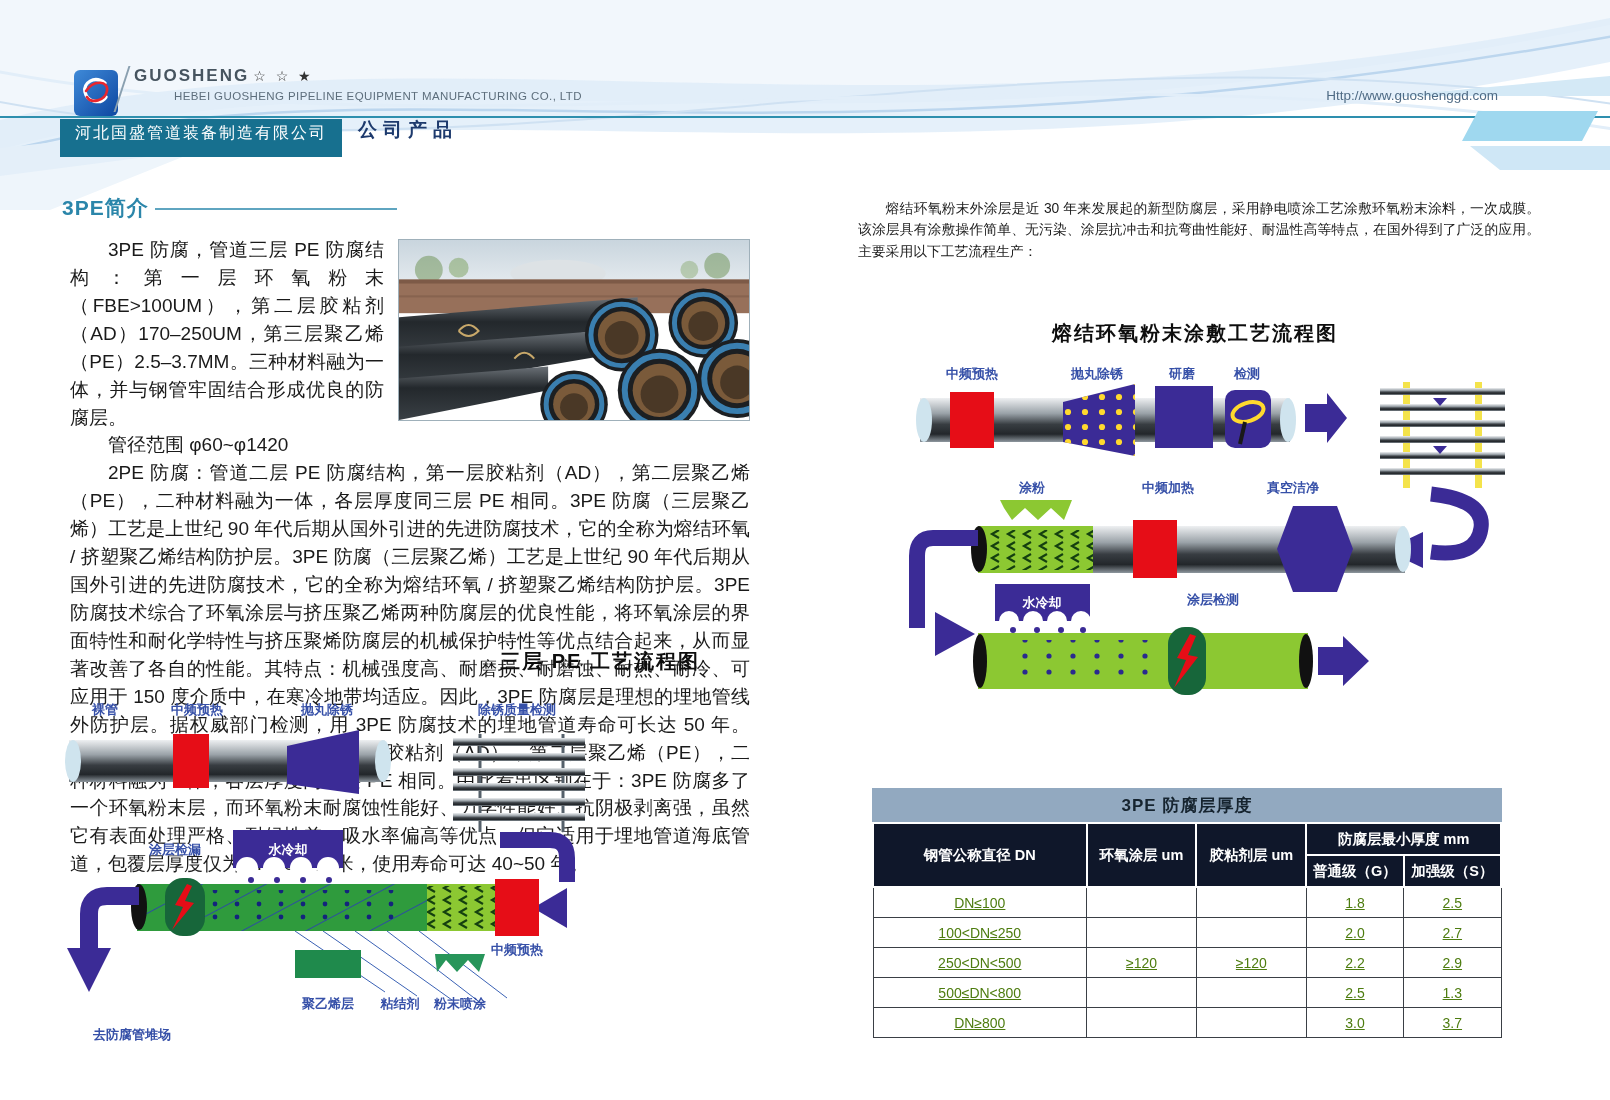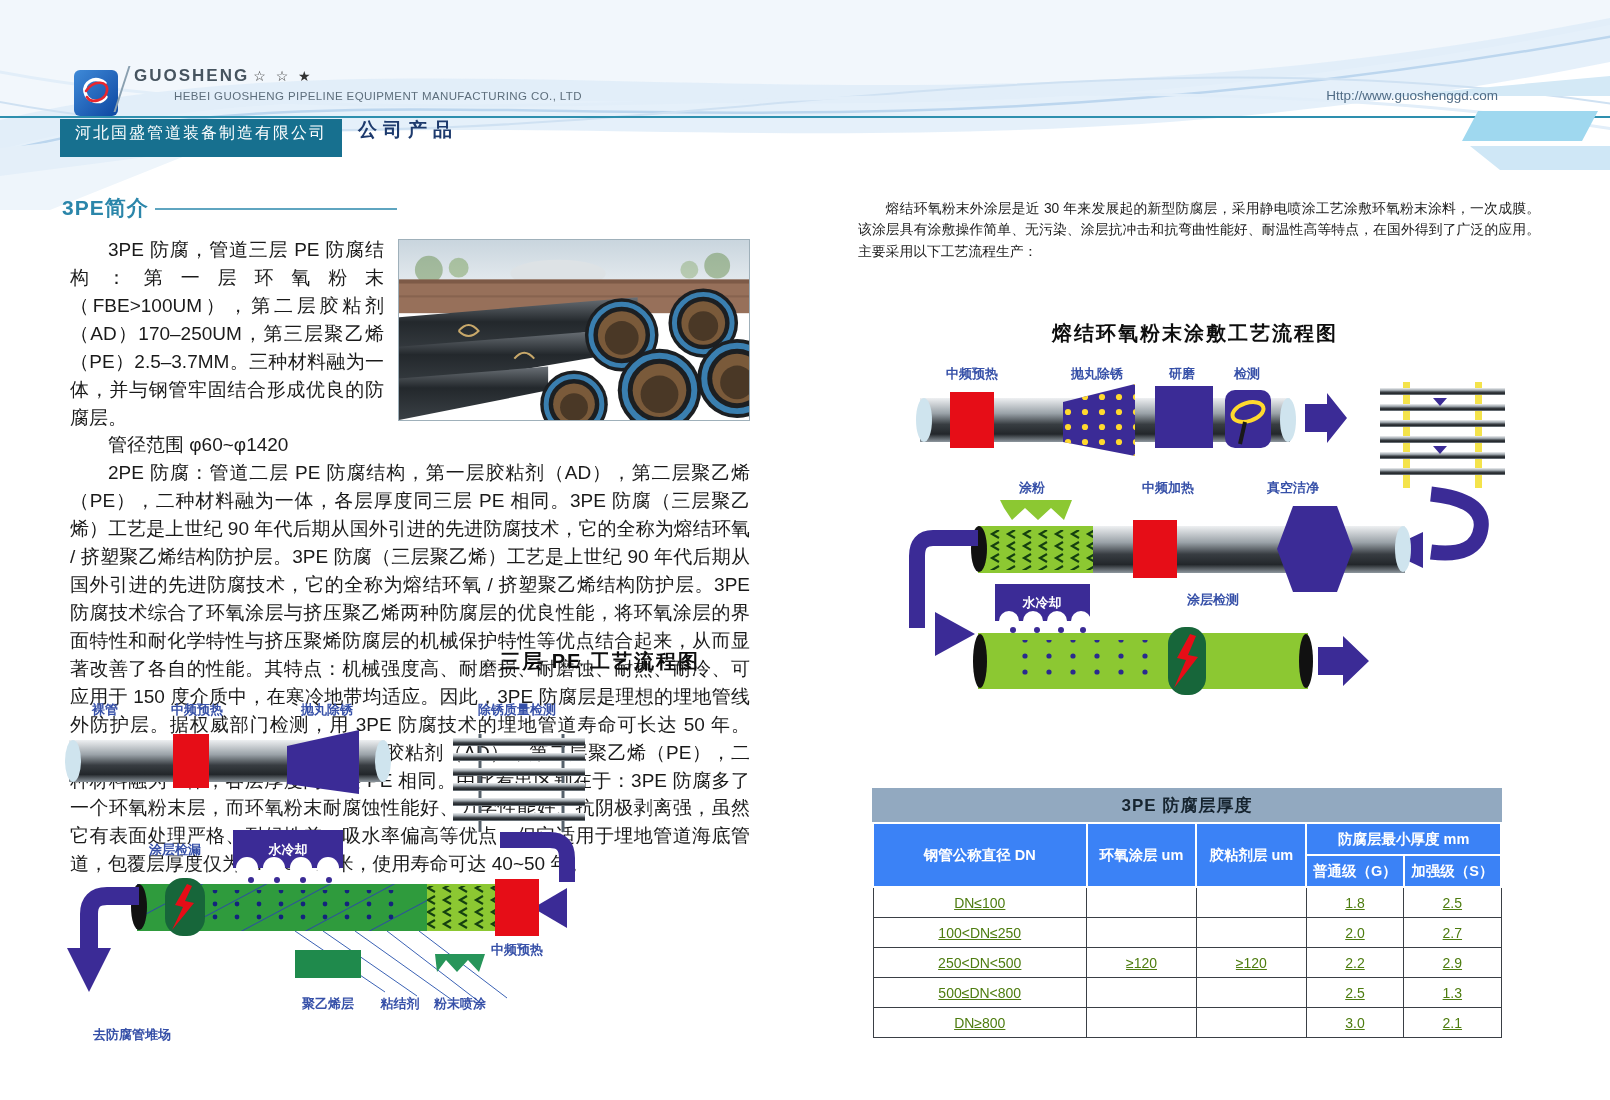--- a/index.html
+++ b/index.html
@@ -35,21 +35,21 @@
   
   #right-text{left:858px;top:198px;width:682px;font-size:13.8px;line-height:1.55;text-align:justify;}
   #right-text p{margin:0;text-indent:2em;}
   #d2-title{left:875px;top:320px;width:640px;text-align:center;font-size:20px;font-weight:700;letter-spacing:2px;color:#0d0d0d;}
   #d2{left:875px;top:360px;width:665px;height:342px;}
   
   #tbl{left:872px;top:788px;width:630px;}
   #tbl-title{height:34px;background:#92a9c0;color:#16242f;font-size:17px;font-weight:700;
              letter-spacing:1px;display:flex;align-items:center;justify-content:center;}
   #tbl table{width:100%;border-collapse:collapse;table-layout:fixed;}
-  #tbl th{background:#3b82f6;color:#fff;font-weight:600;font-size:14.5px;border:2px solid #fff;height:28px;}
+  #tbl th{background:#0f172a;color:#fff;font-weight:600;font-size:14.5px;border:2px solid #fff;height:28px;}
   #tbl td{border:1px solid #3a3f45;background:#fff;color:#4d7c0f;font-size:14px;text-align:center;height:27px;text-decoration:underline;}
   svg text{font-family:"Liberation Sans","DejaVu Sans",sans-serif;}
   .dlabel{fill:#3650a8;font-size:13px;font-weight:700;}
   .dlabel-w{fill:#ffffff;font-size:13px;font-weight:700;}
 </style>
 </head>
 <body>
 
 <div id="page">
 
@@ -401,19 +401,19 @@
             <td></td>
             <td></td>
             <td>2.5</td>
             <td>1.3</td>
         </tr>
         <tr>
           <td>DN≥800</td>
             <td></td>
             <td></td>
             <td>3.0</td>
-            <td>2.1</td>
+            <td>3.7</td>
         </tr>
       </tbody>
     </table>
   </div>
 
 </div>
 
 </body></html>

